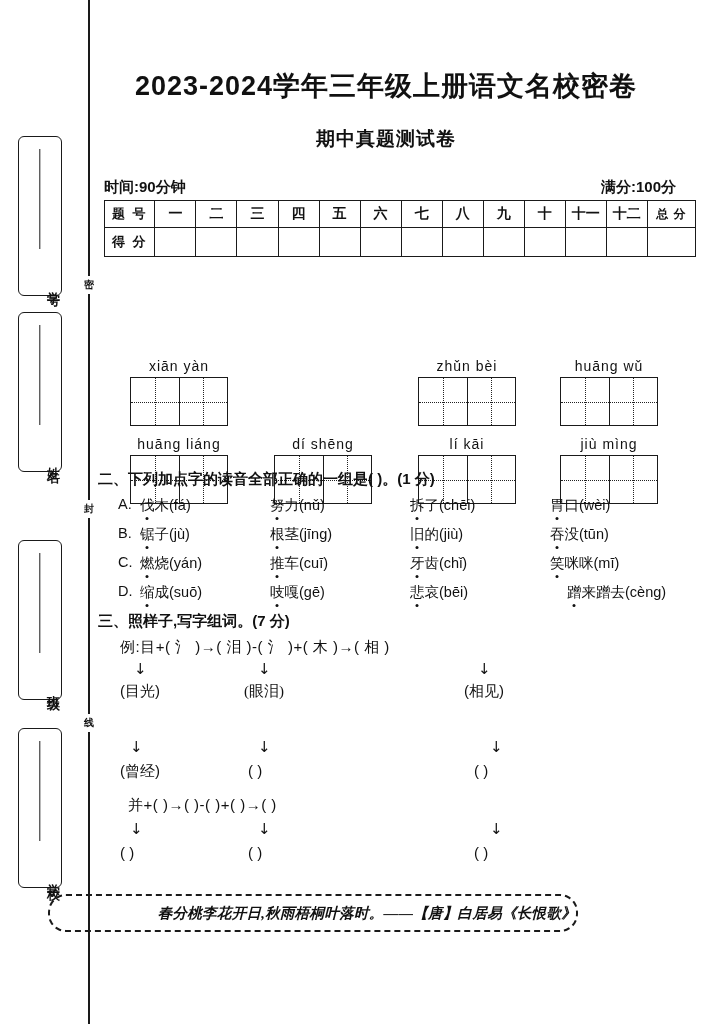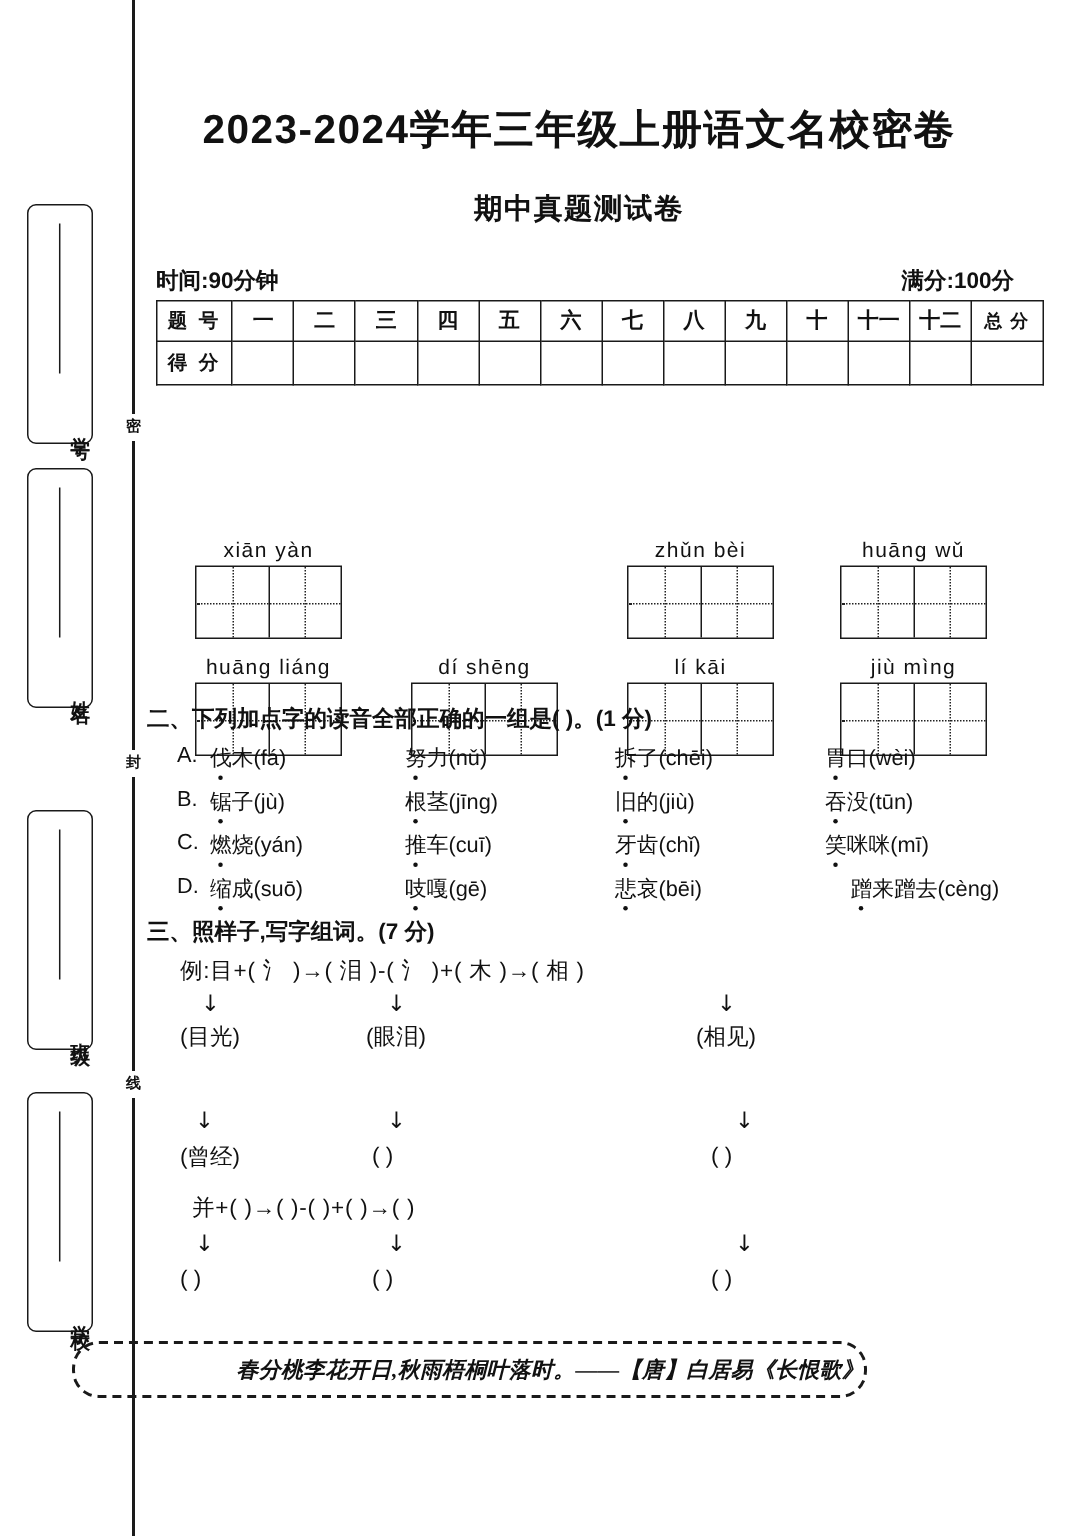--- a/index.html
+++ b/index.html
@@ -373,21 +373,21 @@
 
     <div class="q-head" style="top:612px;">三、照样子,写字组词。(7 分)</div>
 
     <div class="wb-line" style="left:24px;top:638px;">例:目+( 氵 )→( 泪 )-( 氵 )+( 木 )→( 相 )</div>
     <div class="wb-arrowrow" style="top:662px;">
       <span class="wb-arrow" style="left:16px;">↓</span>
       <span class="wb-arrow" style="left:140px;">↓</span>
       <span class="wb-arrow" style="left:360px;">↓</span>
     </div>
     <div class="wb-ans" style="left:24px;top:682px;">(目光)</div>
-    <div class="wb-ans" style="left:148px;top:682px;">(眼泪)</div>
+    <div class="wb-ans" style="left:148px;top:682px;font-family:Liberation Serif, serif;">(眼泪)</div>
     <div class="wb-ans" style="left:368px;top:682px;">(相见)</div>
 
     <div class="wb-arrowrow" style="top:740px;">
       <span class="wb-arrow" style="left:12px;">↓</span>
       <span class="wb-arrow" style="left:140px;">↓</span>
       <span class="wb-arrow" style="left:372px;">↓</span>
     </div>
     <div class="wb-ans" style="left:24px;top:762px;">(曾经)</div>
     <div class="wb-ans" style="left:152px;top:762px;">(       )</div>
     <div class="wb-ans" style="left:378px;top:762px;">(       )</div>

